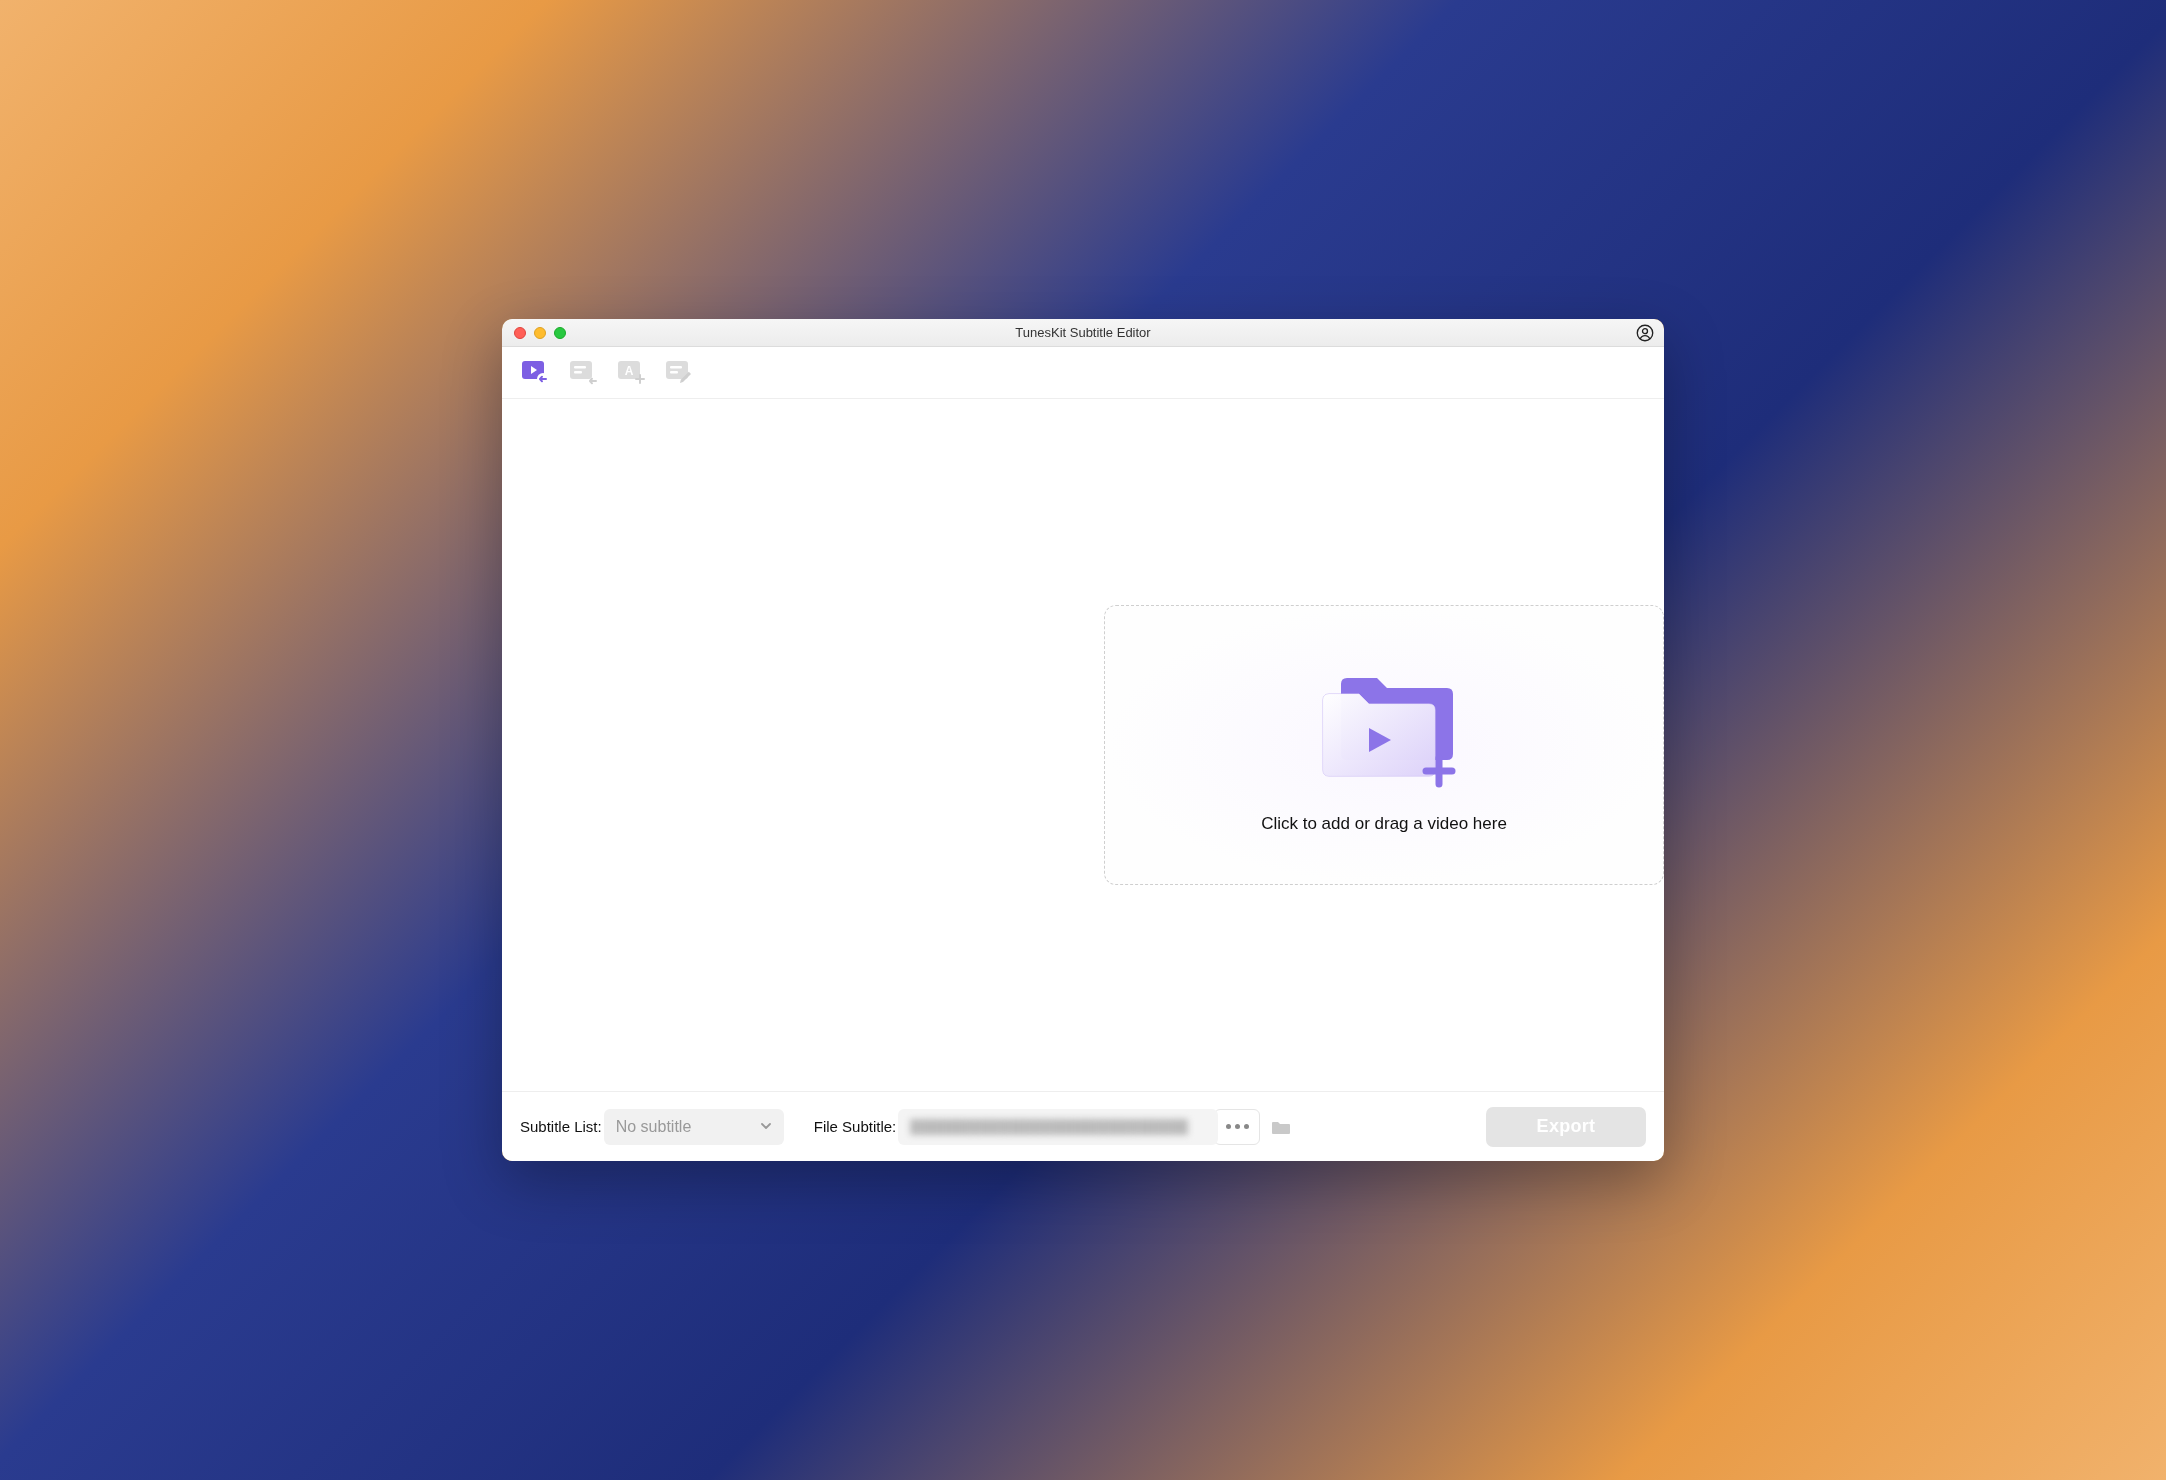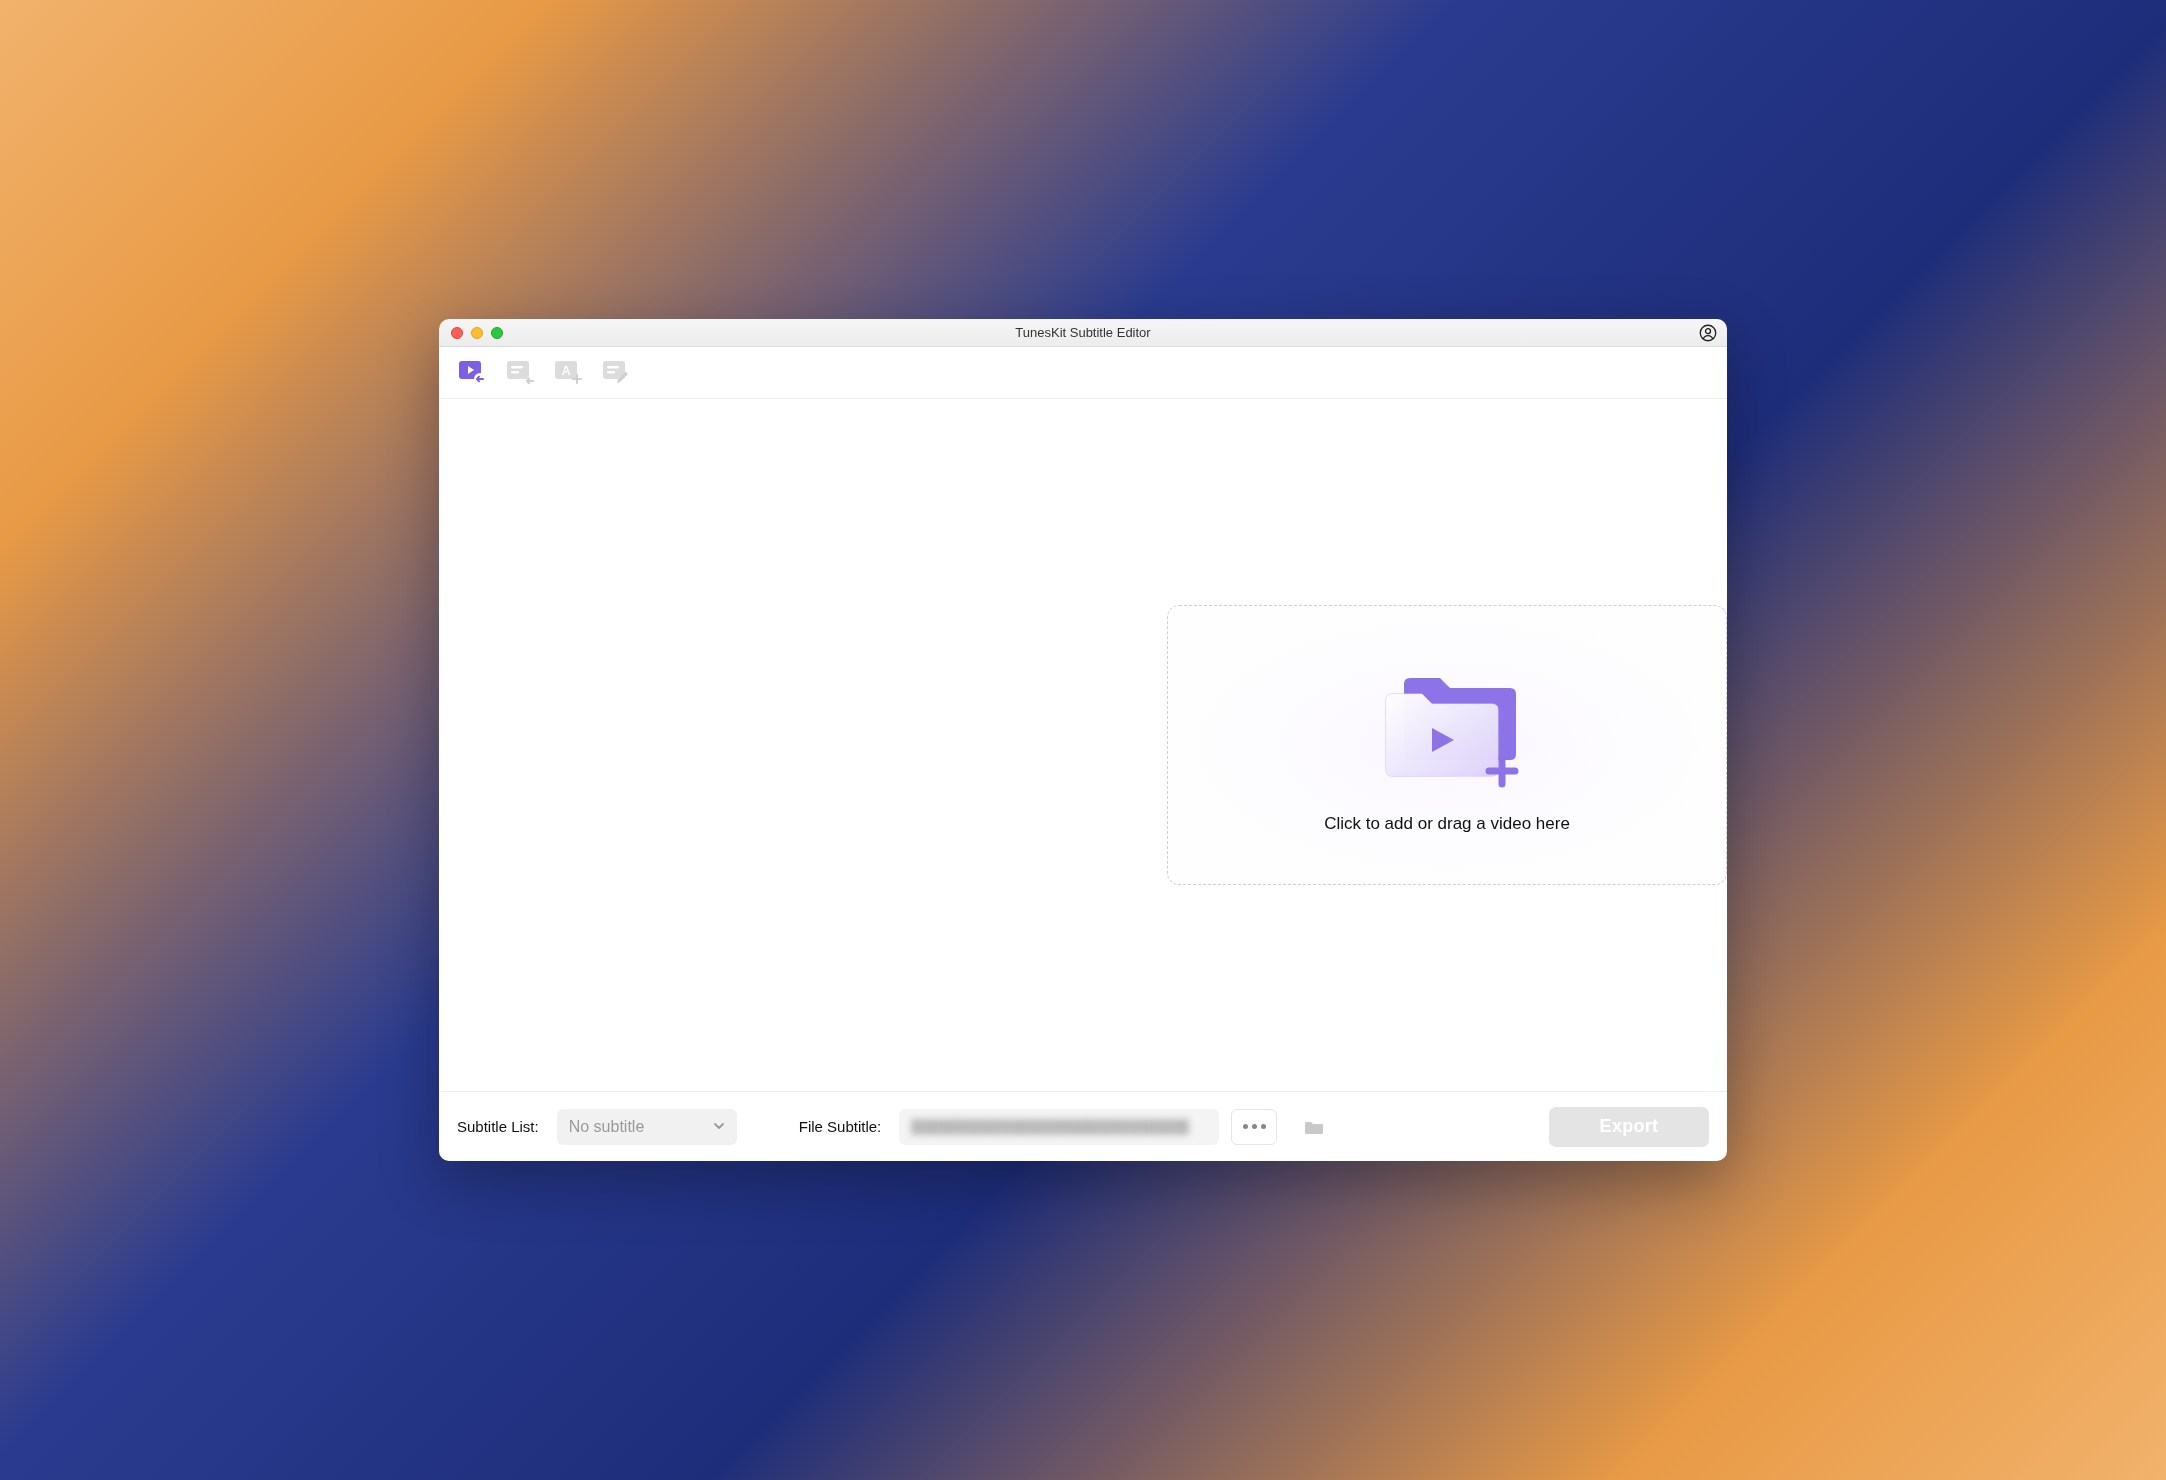--- a/index.html
+++ b/index.html
@@ -6,21 +6,21 @@
   html, body { width: 100%; height: 100%; }
   body {
     font-family: -apple-system, BlinkMacSystemFont, "Segoe UI", Helvetica, Arial, sans-serif;
     background: linear-gradient(135deg, #f1b26c 0%, #e89a45 15%, #2a3b8f 40%, #1e2d7a 60%, #e89a45 85%, #f1b26c 100%);
     display: flex;
     align-items: center;
     justify-content: center;
     overflow: hidden;
   }
   .window {
-    width: 1288px;
+    width: 1162px;
     height: 842px;
     background: #a16207;
     border-radius: 10px;
     box-shadow: 0 20px 60px rgba(0,0,0,0.3);
     display: flex;
     flex-direction: column;
     overflow: hidden;
     position: relative;
   }
   .titlebar {
@@ -88,21 +88,21 @@
   }
   .dz-text {
     font-size:17px; color:#111;
   }
   .footer {
     height:70px;
     border-top:1px solid #eee;
     display:flex;
     align-items:center;
     padding:0 18px;
-    gap:18px;
+    gap:2px;
     background:#fff;
   }
   .lbl { font-size:15px; color:#111; }
   .select-box {
     background:#f1f1f1;
     border-radius:6px;
     height:36px;
     display:flex;align-items:center;justify-content:space-between;
     padding:0 12px;
     min-width:180px;

